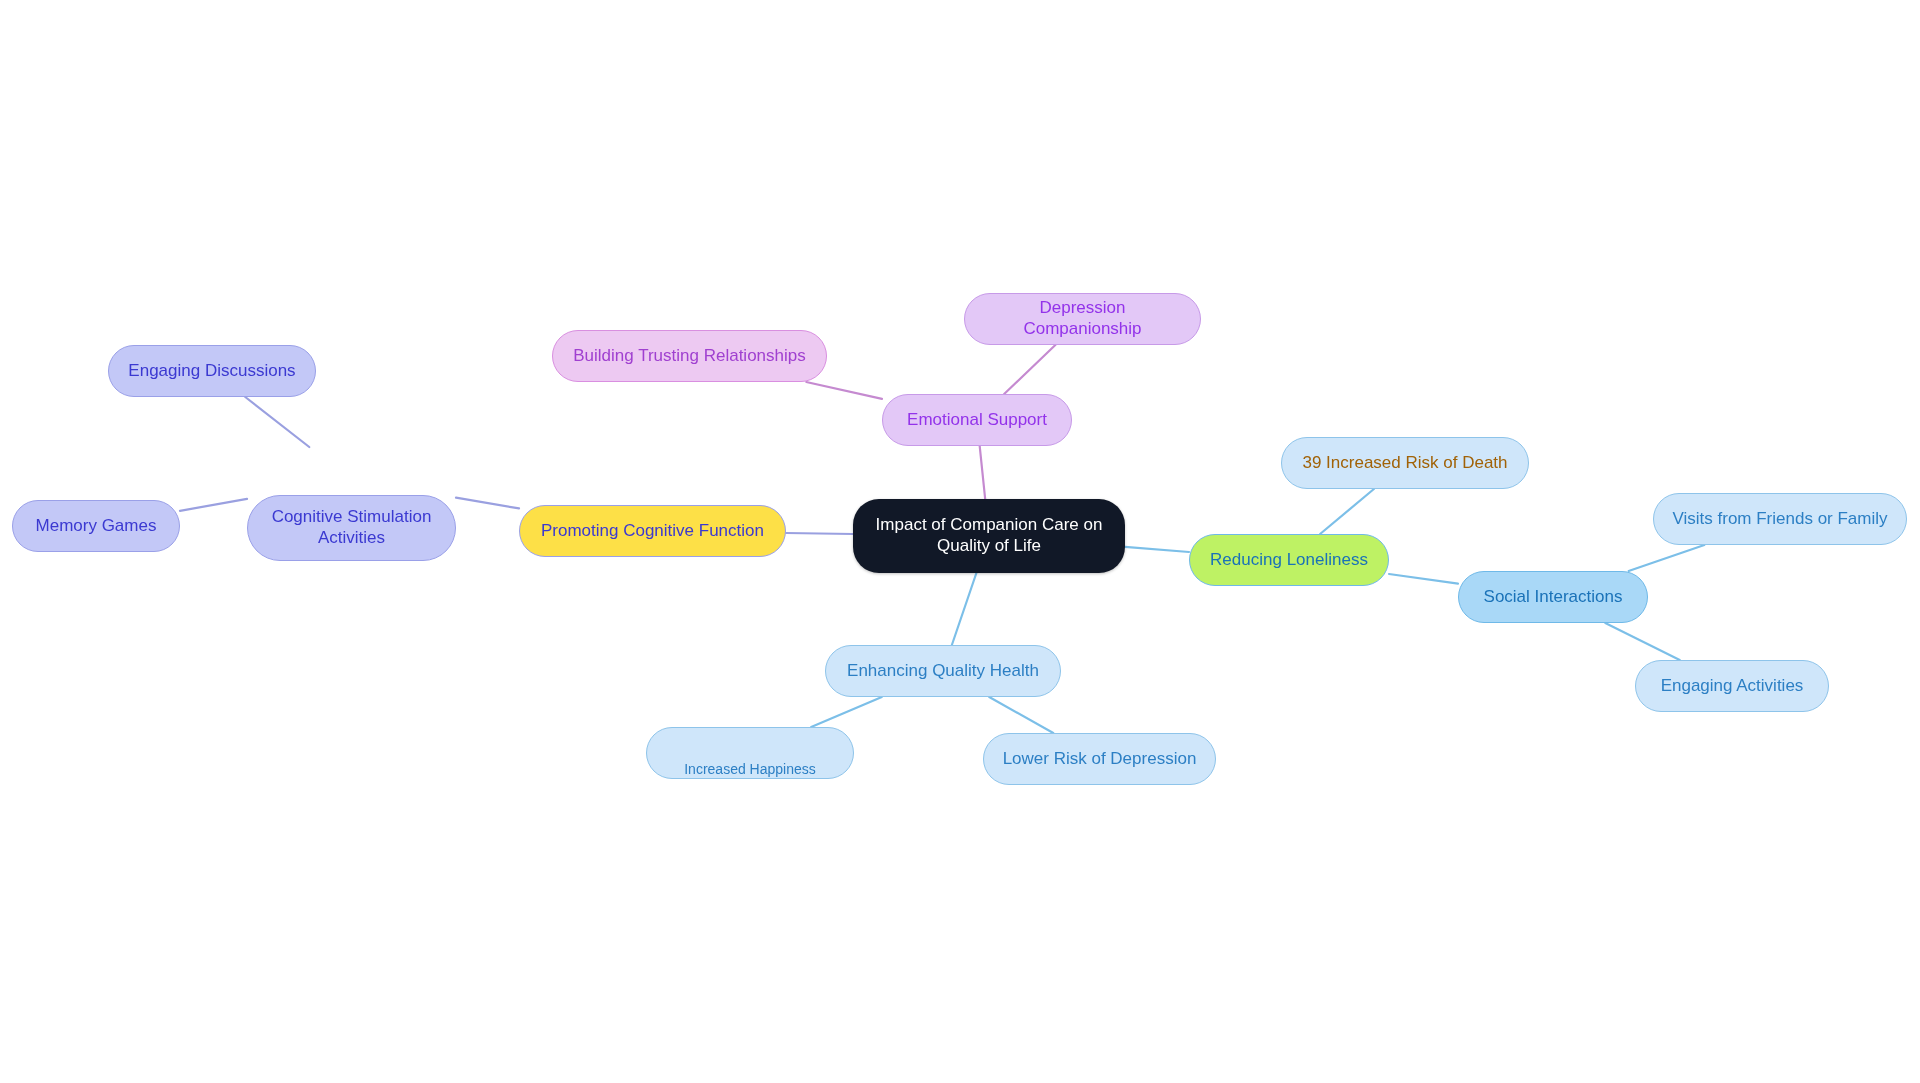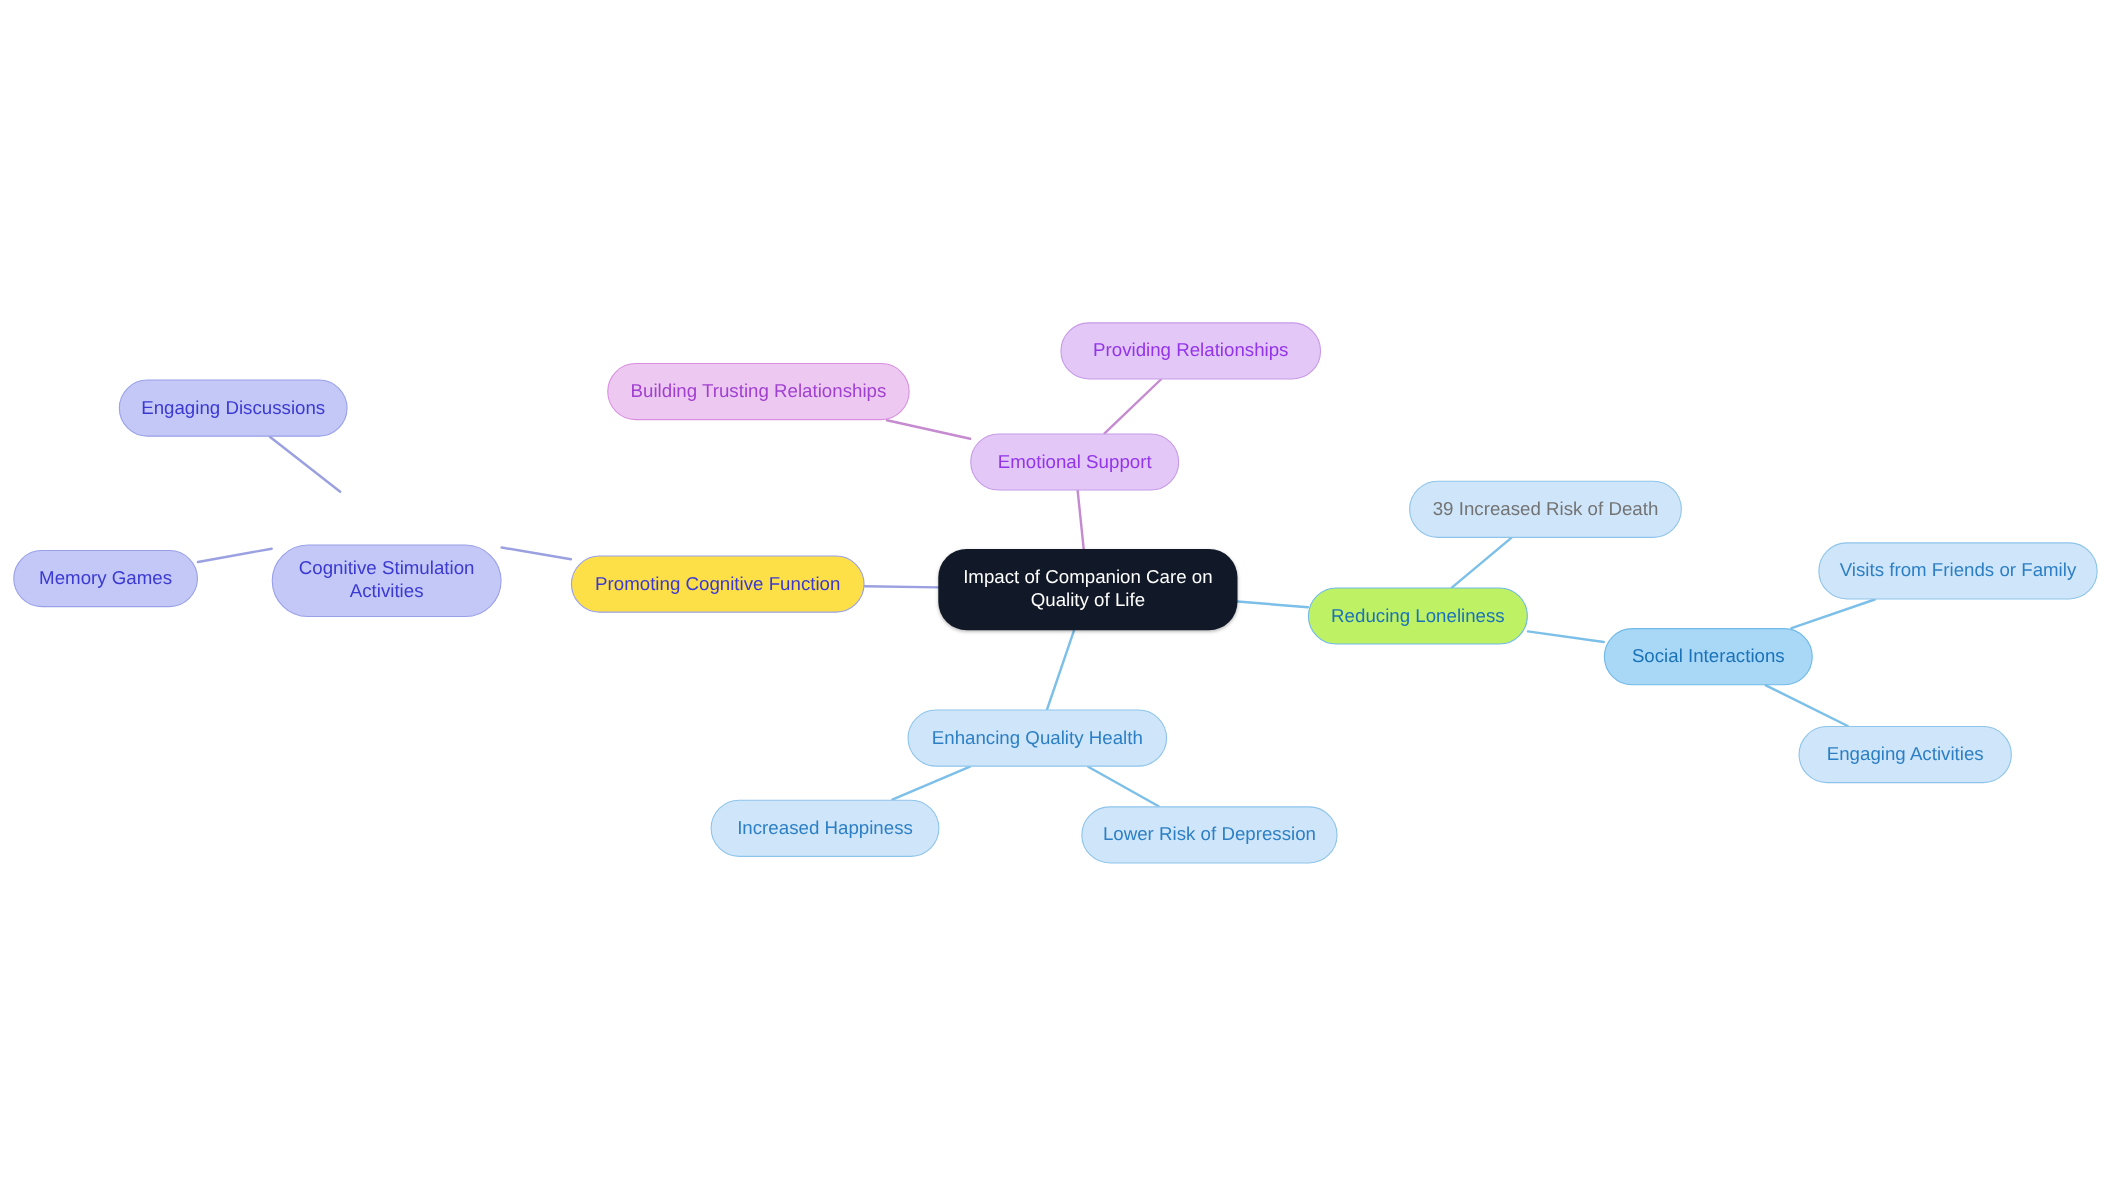--- a/index.html
+++ b/index.html
@@ -65,28 +65,28 @@
       <line x1="1389" y1="574.0151515151515" x2="1458" y2="583.685606060606" stroke="#7cbfe8" stroke-width="2.2" stroke-linecap="round"></line>
       <line x1="1628.6666666666667" y1="571" x2="1704.3333333333333" y2="545" stroke="#7cbfe8" stroke-width="2.2" stroke-linecap="round"></line>
       <line x1="1605.2921348314608" y1="623" x2="1679.7078651685392" y2="660" stroke="#7cbfe8" stroke-width="2.2" stroke-linecap="round"></line>
       <line x1="976.3925925925926" y1="573" x2="951.8592592592593" y2="645" stroke="#7cbfe8" stroke-width="2.2" stroke-linecap="round"></line>
       <line x1="881.8048780487804" y1="697" x2="811.1951219512196" y2="727" stroke="#7cbfe8" stroke-width="2.2" stroke-linecap="round"></line>
       <line x1="989.2386363636364" y1="697" x2="1053.2613636363637" y2="733" stroke="#7cbfe8" stroke-width="2.2" stroke-linecap="round"></line>
     </svg>
 <div class="node root" style="left: 853px; top: 499px; width: 272px; height: 74px; background: rgb(17, 24, 39); color: rgb(255, 255, 255); border-color: rgb(17, 24, 39); font-size: 17px;"><span>Impact of Companion Care on
 Quality of Life</span></div>
     <div class="node" style="left: 882px; top: 394px; width: 190px; height: 52px; background: rgb(227, 200, 247); color: rgb(147, 51, 234); border-color: rgb(199, 154, 232); font-size: 17px;"><span>Emotional Support</span></div>
-    <div class="node" style="left: 964px; top: 293px; width: 237px; height: 52px; background: rgb(227, 200, 247); color: rgb(147, 51, 234); border-color: rgb(199, 154, 232); font-size: 17px;"><span>Providing Relationships</span></div>
+    <div class="node" style="left: 964px; top: 293px; width: 237px; height: 52px; background: rgb(227, 200, 247); color: rgb(147, 51, 234); border-color: rgb(199, 154, 232); font-size: 17px;"><span>Depression Companionship</span></div>
     <div class="node" style="left: 552px; top: 330px; width: 275px; height: 52px; background: rgb(237, 201, 242); color: rgb(160, 64, 208); border-color: rgb(217, 143, 224); font-size: 17px;"><span>Building Trusting Relationships</span></div>
     <div class="node" style="left: 519px; top: 505px; width: 267px; height: 52px; background: #fde047; color: rgb(59, 57, 209); border-color: rgb(154, 160, 232); font-size: 17px;"><span>Promoting Cognitive Function</span></div>
     <div class="node" style="left: 247px; top: 447px; width: 209px; height: 66px; background: rgb(195, 200, 247); color: rgb(59, 57, 209); border-color: rgb(154, 160, 232); font-size: 17px; margin-top: 48px;"><span>Cognitive Stimulation
 Activities</span></div>
     <div class="node" style="left: 108px; top: 345px; width: 208px; height: 52px; background: rgb(195, 200, 247); color: rgb(59, 57, 209); border-color: rgb(154, 160, 232); font-size: 17px;"><span>Engaging Discussions</span></div>
     <div class="node" style="left: 12px; top: 500px; width: 168px; height: 52px; background: rgb(195, 200, 247); color: rgb(59, 57, 209); border-color: rgb(154, 160, 232); font-size: 17px;"><span>Memory Games</span></div>
     <div class="node" style="left: 1189px; top: 534px; width: 200px; height: 52px; background: #bef264; color: rgb(26, 114, 184); border-color: rgb(111, 185, 232); font-size: 17px;"><span>Reducing Loneliness</span></div>
-    <div class="node" style="left: 1281px; top: 437px; width: 248px; height: 52px; background: rgb(207, 230, 250); color: #737373; border-color: rgb(142, 196, 234); font-size: 17px;"><span>39 Increased Risk of Death</span></div>
+    <div class="node" style="left: 1281px; top: 437px; width: 248px; height: 52px; background: rgb(207, 230, 250); color: #a16207; border-color: rgb(142, 196, 234); font-size: 17px;"><span>39 Increased Risk of Death</span></div>
     <div class="node" style="left: 1458px; top: 571px; width: 190px; height: 52px; background: rgb(169, 216, 247); color: rgb(26, 114, 184); border-color: rgb(111, 185, 232); font-size: 17px;"><span>Social Interactions</span></div>
     <div class="node" style="left: 1653px; top: 493px; width: 254px; height: 52px; background: rgb(207, 230, 250); color: rgb(44, 127, 196); border-color: rgb(142, 196, 234); font-size: 17px;"><span>Visits from Friends or Family</span></div>
     <div class="node" style="left: 1635px; top: 660px; width: 194px; height: 52px; background: rgb(207, 230, 250); color: rgb(44, 127, 196); border-color: rgb(142, 196, 234); font-size: 17px;"><span>Engaging Activities</span></div>
     <div class="node" style="left: 825px; top: 645px; width: 236px; height: 52px; background: rgb(207, 230, 250); color: rgb(44, 127, 196); border-color: rgb(142, 196, 234); font-size: 17px;"><span>Enhancing Quality Health</span></div>
-    <div class="node" style="left: 646px; top: 727px; width: 208px; height: 52px; background: rgb(207, 230, 250); color: rgb(44, 127, 196); border-color: rgb(142, 196, 234); font-size: 17px;"><span>Increased Happiness</span></div>
+    <div class="node" style="left: 646px; top: 727px; width: 208px; height: 52px; background: rgb(207, 230, 250); color: rgb(44, 127, 196); border-color: rgb(142, 196, 234); font-size: 14px; align-items: flex-end;"><span>Increased Happiness</span></div>
     <div class="node" style="left: 983px; top: 733px; width: 233px; height: 52px; background: rgb(207, 230, 250); color: rgb(44, 127, 196); border-color: rgb(142, 196, 234); font-size: 17px;"><span>Lower Risk of Depression</span></div>
   </div>
 
 </body></html>

